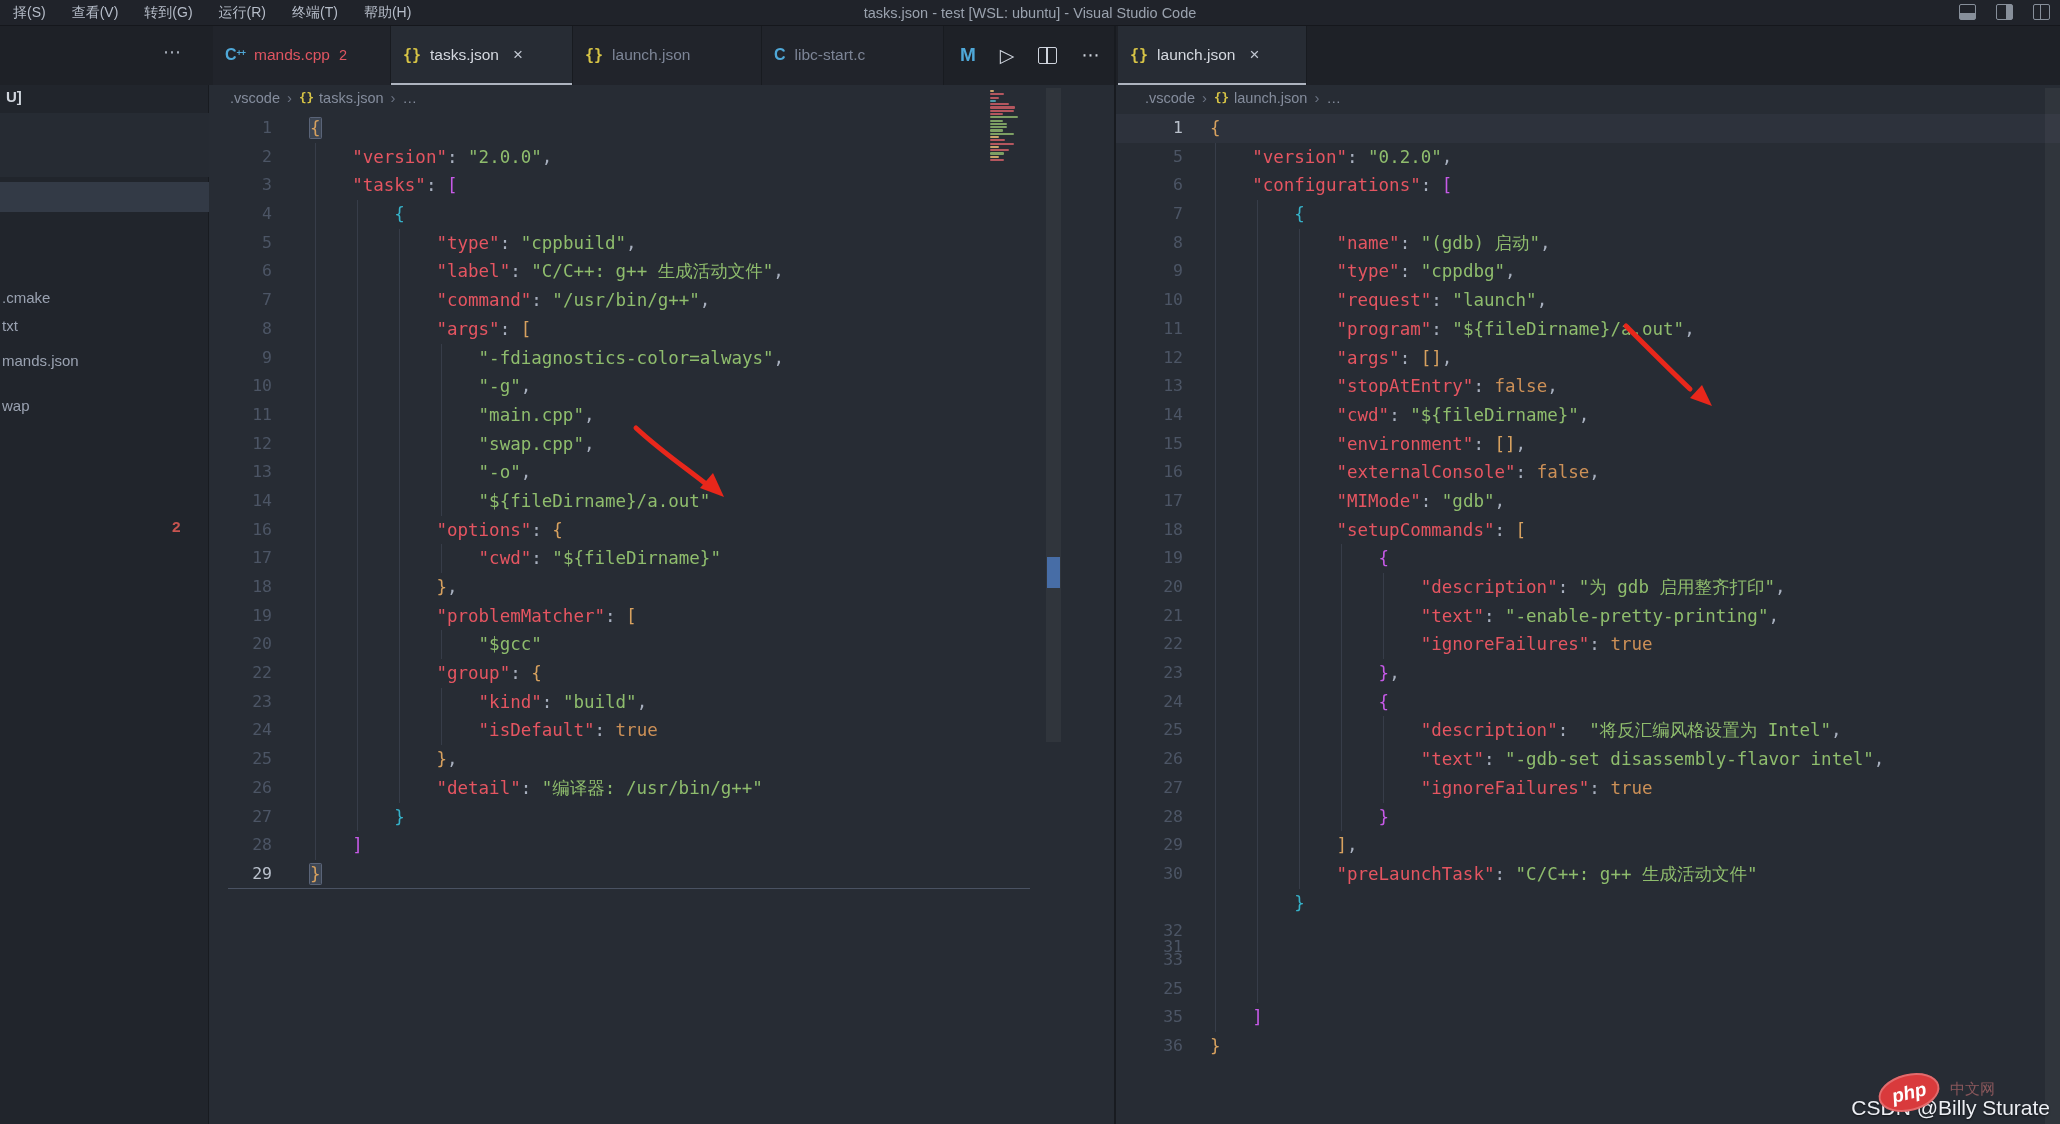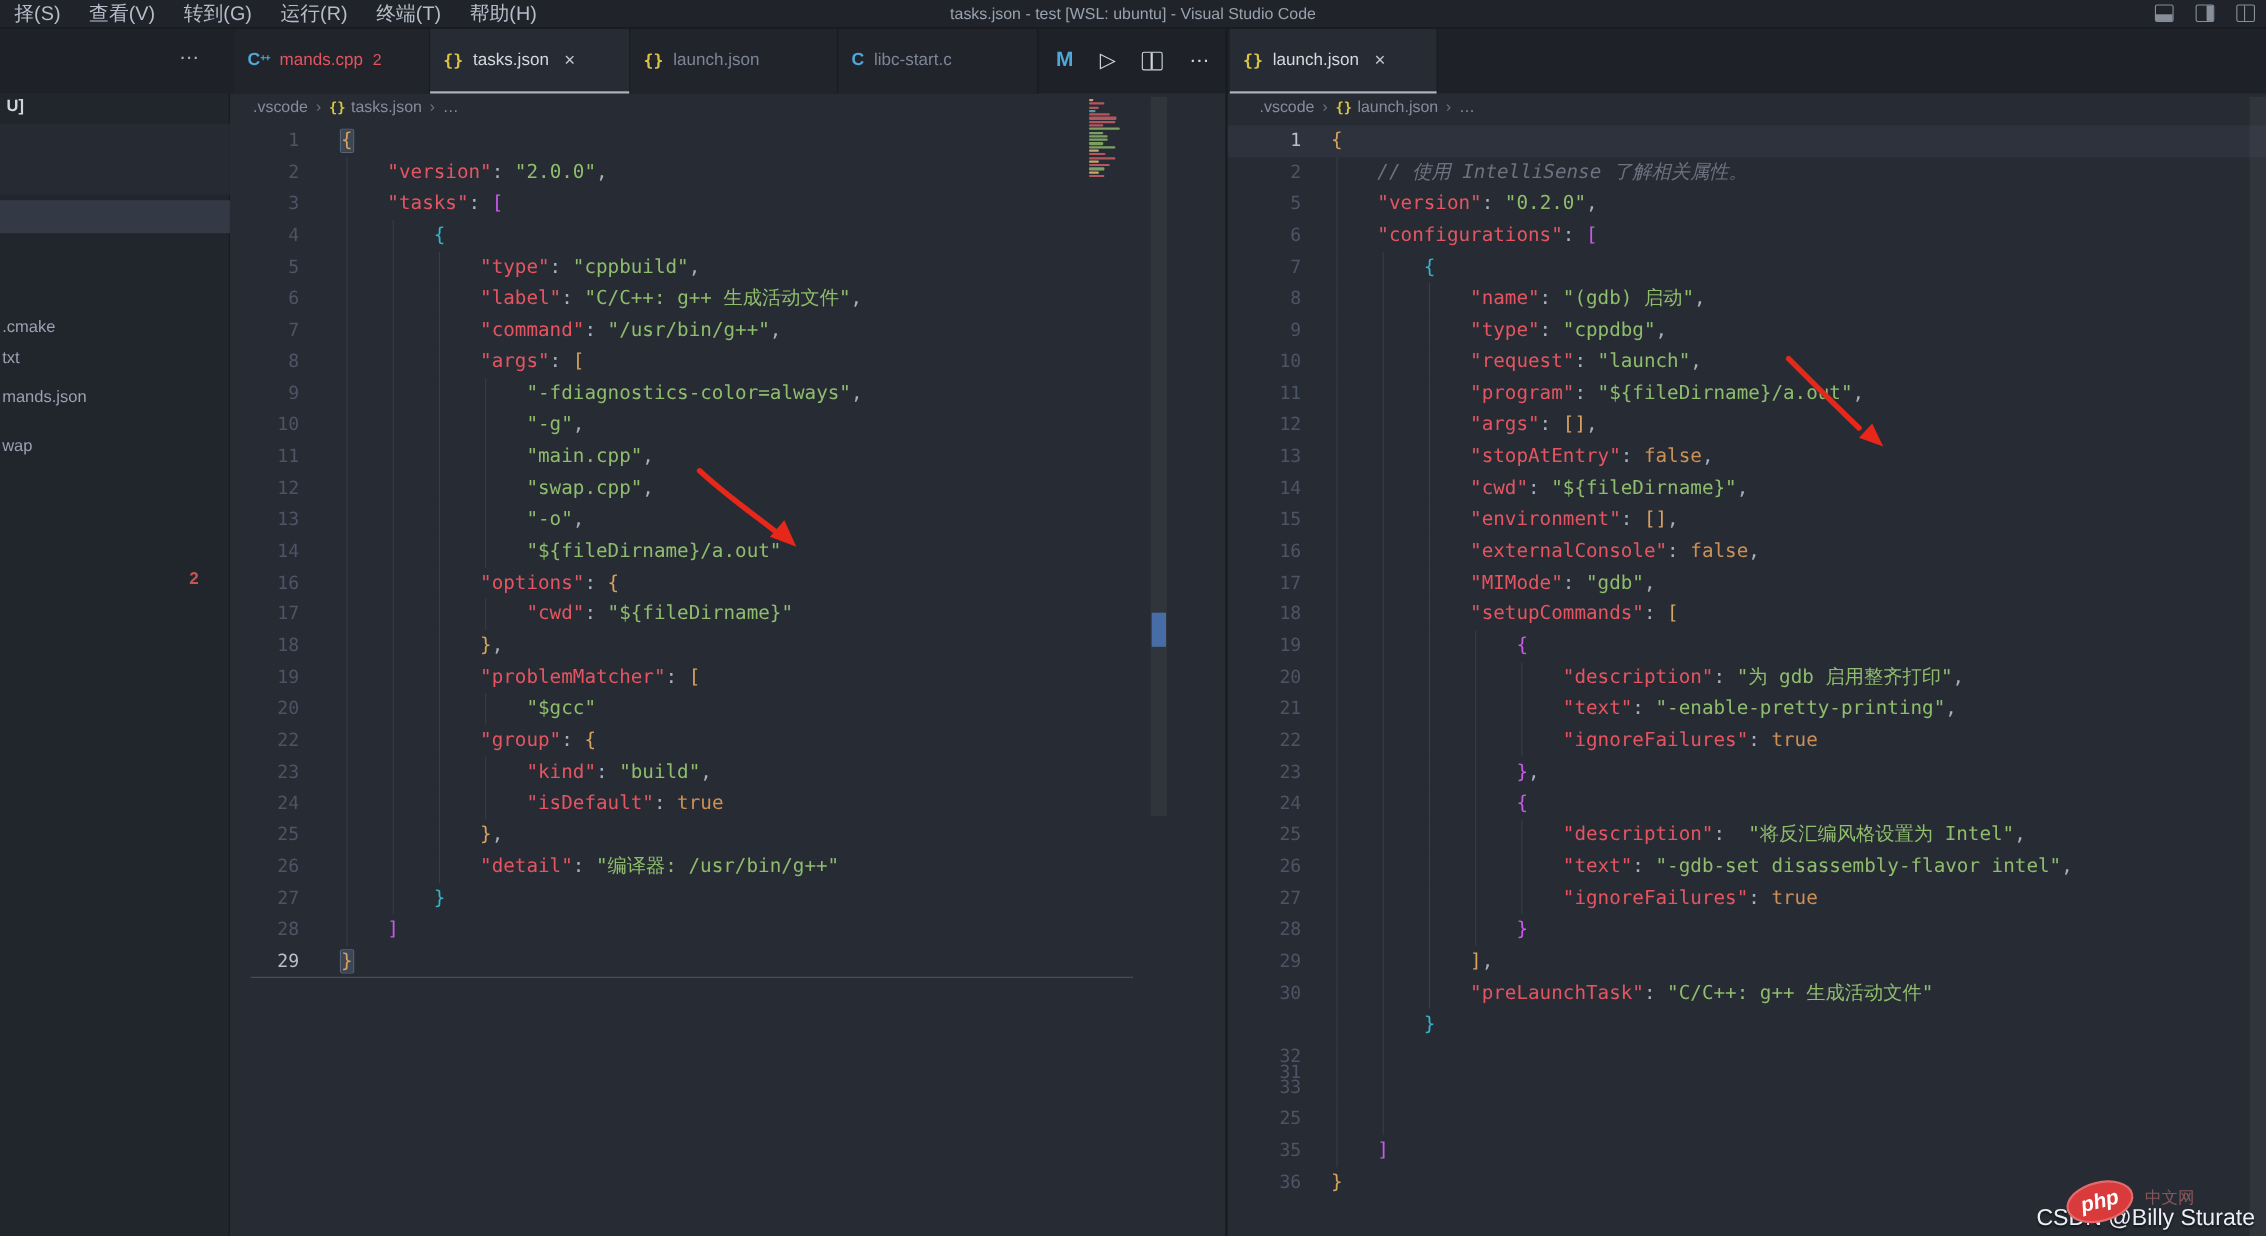--- a/index.html
+++ b/index.html
@@ -2,21 +2,21 @@
 <html><head>
 <meta charset="utf-8">
 <style>
   html,body{margin:0;padding:0;background:#111;}
   #screen{position:relative;width:2060px;height:1124px;overflow:hidden;
           background:#272c34;font-family:"Liberation Sans",sans-serif;
           -webkit-font-smoothing:antialiased;}
   
   #titlebar{position:absolute;left:0;top:0;width:2060px;height:25px;background:#20232a;
             border-bottom:1px solid #15171c;display:flex;align-items:center;z-index:30;}
-  .menu-item{color:#b6bdc9;font-size:18px;padding:0 13px;height:25px;line-height:25px;cursor:default;}
+  .menu-item{color:#b6bdc9;font-size:14px;padding:0 13px;height:25px;line-height:25px;cursor:default;}
   #win-title{position:absolute;left:50%;transform:translateX(-50%);color:#9aa2ae;font-size:14.5px;white-space:nowrap;}
   #win-controls{position:absolute;right:10px;top:4px;display:flex;gap:20px;}
   .wicon{width:15px;height:14px;border:1px solid #9aa2ae;border-radius:2px;position:relative;opacity:.85;}
   .wicon.half-b::after{content:"";position:absolute;left:0;right:0;bottom:0;height:6px;background:#9aa2ae;}
   .wicon.half-r::after{content:"";position:absolute;top:0;bottom:0;right:0;width:6px;background:#9aa2ae;}
   .wicon.grid::after{content:"";position:absolute;left:6px;top:0;bottom:0;width:1px;background:#9aa2ae;}
   
   #tabstrip{position:absolute;left:0;top:25px;width:2060px;height:60px;background:#1e2127;z-index:5;}
   .tab{position:absolute;top:0;height:60px;display:flex;align-items:center;background:#21242b;
        border-right:1px solid #181b20;box-sizing:border-box;padding:0 12px;cursor:pointer;}
@@ -192,21 +192,20 @@
       <div class="code-line"><span class="ln" style="width: 63px;">23</span><span class="guide" style="left: 106px;"></span><span class="guide" style="left: 148.12px;"></span><span class="guide" style="left: 190.24px;"></span><span class="guide" style="left: 232.36px;"></span><span class="lt" style="margin-left: 38px;"><span class="tk-w">                </span><span class="tk-k">"kind"</span><span class="tk-p">: </span><span class="tk-s">"build"</span><span class="tk-p">,</span></span></div>
       <div class="code-line"><span class="ln" style="width: 63px;">24</span><span class="guide" style="left: 106px;"></span><span class="guide" style="left: 148.12px;"></span><span class="guide" style="left: 190.24px;"></span><span class="guide" style="left: 232.36px;"></span><span class="lt" style="margin-left: 38px;"><span class="tk-w">                </span><span class="tk-k">"isDefault"</span><span class="tk-p">: </span><span class="tk-t">true</span></span></div>
       <div class="code-line"><span class="ln" style="width: 63px;">25</span><span class="guide" style="left: 106px;"></span><span class="guide" style="left: 148.12px;"></span><span class="guide" style="left: 190.24px;"></span><span class="lt" style="margin-left: 38px;"><span class="tk-w">            </span><span class="tk-b1">}</span><span class="tk-p">,</span></span></div>
       <div class="code-line"><span class="ln" style="width: 63px;">26</span><span class="guide" style="left: 106px;"></span><span class="guide" style="left: 148.12px;"></span><span class="guide" style="left: 190.24px;"></span><span class="lt" style="margin-left: 38px;"><span class="tk-w">            </span><span class="tk-k">"detail"</span><span class="tk-p">: </span><span class="tk-s">"编译器: /usr/bin/g++"</span></span></div>
       <div class="code-line"><span class="ln" style="width: 63px;">27</span><span class="guide" style="left: 106px;"></span><span class="guide" style="left: 148.12px;"></span><span class="lt" style="margin-left: 38px;"><span class="tk-w">        </span><span class="tk-b3">}</span></span></div>
       <div class="code-line"><span class="ln" style="width: 63px;">28</span><span class="guide" style="left: 106px;"></span><span class="lt" style="margin-left: 38px;"><span class="tk-w">    </span><span class="tk-b2">]</span></span></div>
       <div class="code-line hl-border"><span class="ln" style="width: 63px;">29</span><span class="lt" style="margin-left: 38px;"><span class="tk-bm">}</span></span><span class="cl-border"></span></div>
     </div>
   <div id="right-code" class="code-area">
       <div class="code-line hl-band"><span class="ln" style="width: 68px;">1</span><span class="lt" style="margin-left: 27px;"><span class="tk-b1">{</span></span></div>
-      <div class="code-line"><span class="ln" style="width: 68px;">2</span><span class="guide" style="left: 100px;"></span><span class="lt" style="margin-left: 27px;"><span class="tk-w">    </span><span class="tk-c">// 使用 IntelliSense 了解相关属性。</span></span></div>
       <div class="code-line"><span class="ln" style="width: 68px;">5</span><span class="guide" style="left: 100px;"></span><span class="lt" style="margin-left: 27px;"><span class="tk-w">    </span><span class="tk-k">"version"</span><span class="tk-p">: </span><span class="tk-s">"0.2.0"</span><span class="tk-p">,</span></span></div>
       <div class="code-line"><span class="ln" style="width: 68px;">6</span><span class="guide" style="left: 100px;"></span><span class="lt" style="margin-left: 27px;"><span class="tk-w">    </span><span class="tk-k">"configurations"</span><span class="tk-p">: </span><span class="tk-b2">[</span></span></div>
       <div class="code-line"><span class="ln" style="width: 68px;">7</span><span class="guide" style="left: 100px;"></span><span class="guide" style="left: 142.12px;"></span><span class="lt" style="margin-left: 27px;"><span class="tk-w">        </span><span class="tk-b3">{</span></span></div>
       <div class="code-line"><span class="ln" style="width: 68px;">8</span><span class="guide" style="left: 100px;"></span><span class="guide" style="left: 142.12px;"></span><span class="guide" style="left: 184.24px;"></span><span class="lt" style="margin-left: 27px;"><span class="tk-w">            </span><span class="tk-k">"name"</span><span class="tk-p">: </span><span class="tk-s">"(gdb) 启动"</span><span class="tk-p">,</span></span></div>
       <div class="code-line"><span class="ln" style="width: 68px;">9</span><span class="guide" style="left: 100px;"></span><span class="guide" style="left: 142.12px;"></span><span class="guide" style="left: 184.24px;"></span><span class="lt" style="margin-left: 27px;"><span class="tk-w">            </span><span class="tk-k">"type"</span><span class="tk-p">: </span><span class="tk-s">"cppdbg"</span><span class="tk-p">,</span></span></div>
       <div class="code-line"><span class="ln" style="width: 68px;">10</span><span class="guide" style="left: 100px;"></span><span class="guide" style="left: 142.12px;"></span><span class="guide" style="left: 184.24px;"></span><span class="lt" style="margin-left: 27px;"><span class="tk-w">            </span><span class="tk-k">"request"</span><span class="tk-p">: </span><span class="tk-s">"launch"</span><span class="tk-p">,</span></span></div>
       <div class="code-line"><span class="ln" style="width: 68px;">11</span><span class="guide" style="left: 100px;"></span><span class="guide" style="left: 142.12px;"></span><span class="guide" style="left: 184.24px;"></span><span class="lt" style="margin-left: 27px;"><span class="tk-w">            </span><span class="tk-k">"program"</span><span class="tk-p">: </span><span class="tk-s">"${fileDirname}/a.out"</span><span class="tk-p">,</span></span></div>
       <div class="code-line"><span class="ln" style="width: 68px;">12</span><span class="guide" style="left: 100px;"></span><span class="guide" style="left: 142.12px;"></span><span class="guide" style="left: 184.24px;"></span><span class="lt" style="margin-left: 27px;"><span class="tk-w">            </span><span class="tk-k">"args"</span><span class="tk-p">: </span><span class="tk-b1">[]</span><span class="tk-p">,</span></span></div>
       <div class="code-line"><span class="ln" style="width: 68px;">13</span><span class="guide" style="left: 100px;"></span><span class="guide" style="left: 142.12px;"></span><span class="guide" style="left: 184.24px;"></span><span class="lt" style="margin-left: 27px;"><span class="tk-w">            </span><span class="tk-k">"stopAtEntry"</span><span class="tk-p">: </span><span class="tk-t">false</span><span class="tk-p">,</span></span></div>
       <div class="code-line"><span class="ln" style="width: 68px;">14</span><span class="guide" style="left: 100px;"></span><span class="guide" style="left: 142.12px;"></span><span class="guide" style="left: 184.24px;"></span><span class="lt" style="margin-left: 27px;"><span class="tk-w">            </span><span class="tk-k">"cwd"</span><span class="tk-p">: </span><span class="tk-s">"${fileDirname}"</span><span class="tk-p">,</span></span></div>

